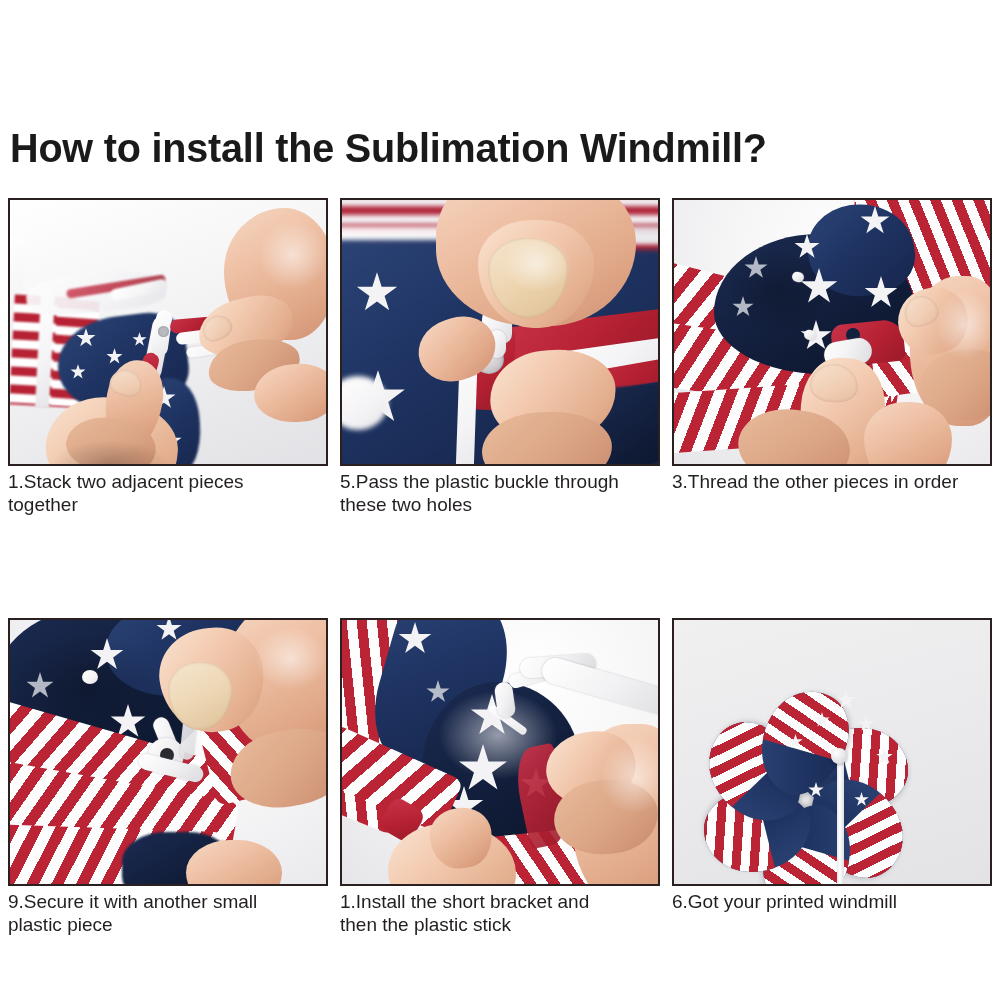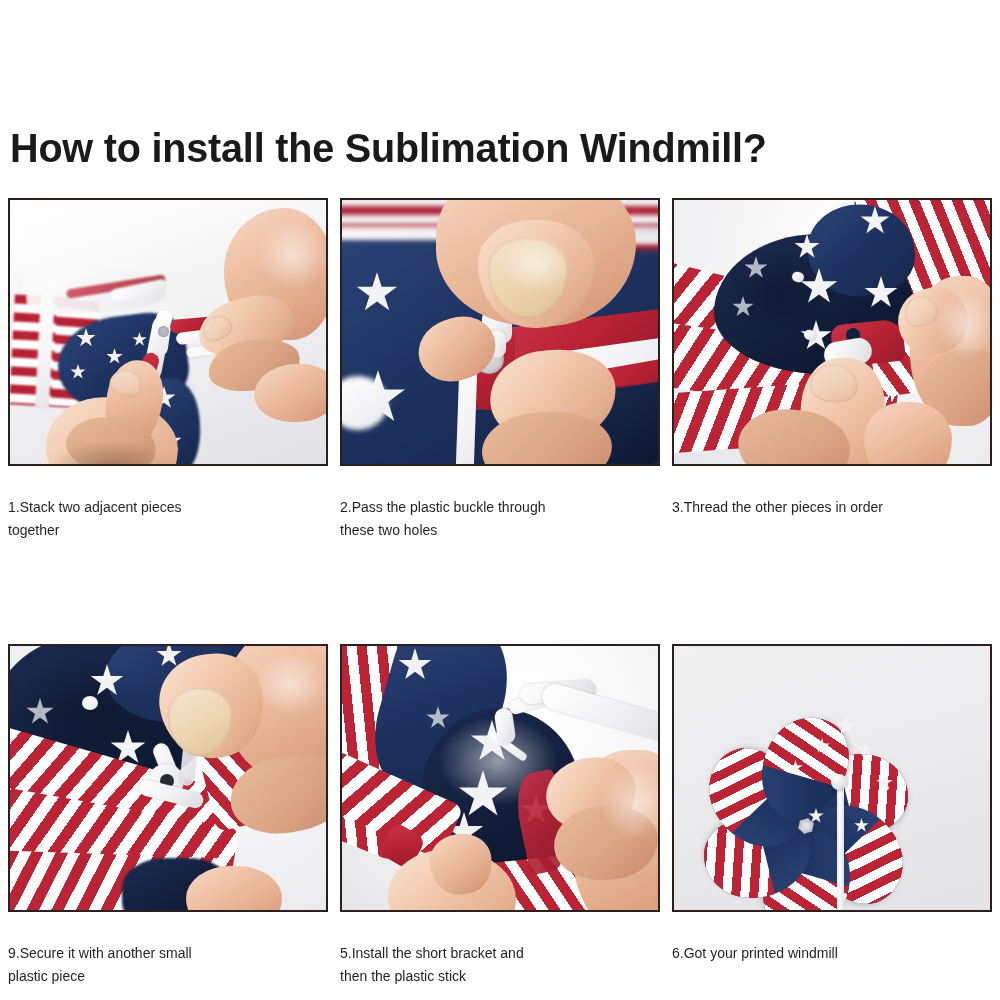--- a/index.html
+++ b/index.html
@@ -39,22 +39,22 @@
   .photo {
     position:relative;
     width:320px; height:268px;
     border:2px solid #2b2020;
     background:#f2f2f2;
     overflow:hidden;
   }
   .photo .scene { position:absolute; inset:0; }
 
   .caption {
-    margin-top:30px;
-    font-size:14px;
+    margin-top:4px;
+    font-size:19px;
     line-height:23px;
     color:#231f20;
     width:330px;
     white-space:pre-line;
     text-indent:0;
   }
 
   
   .bg-sheet {
     position:absolute; inset:0;
@@ -268,21 +268,21 @@
           <div class="skin" style="left:94px;top:-34px;width:200px;height:160px;border-radius:40% 50% 46% 50%/46% 50% 54% 50%;"></div>
           <div class="skin l" style="left:136px;top:20px;width:116px;height:108px;border-radius:46% 46% 48% 48%/40% 40% 60% 60%;"></div>
           <div class="nail" style="left:146px;top:38px;width:80px;height:80px;background:linear-gradient(150deg,#f6e6cf 0%,#ecd3ad 55%,#ddbf95 100%);border-radius:48% 48% 50% 50%/38% 38% 62% 62%;"></div>
 
           <div class="skin l" style="left:148px;top:150px;width:126px;height:92px;border-radius:44% 50% 46% 46%/52% 46% 54% 48%;transform:rotate(-6deg);"></div>
           <div class="skin d" style="left:140px;top:212px;width:130px;height:76px;border-radius:44% 48% 46% 46%/50% 48% 52% 50%;transform:rotate(-3deg);"></div>
           <div class="skin" style="left:76px;top:118px;width:78px;height:62px;border-radius:46% 46% 46% 46%/50% 50% 50% 50%;transform:rotate(-18deg);"></div>
           <div class="hl" style="left:160px;top:36px;width:70px;height:56px;"></div>
         </div>
       </div>
-      <div class="caption">2.Pass the plastic buckle through
+      <div class="caption">5.Pass the plastic buckle through
   these two holes</div>
     </div>
 
     <div class="cell">
       <div class="photo">
         <div class="scene">
           <div class="bg-soft"></div>
 
           <div class="stripes-d" style="left:-20px;top:88px;width:230px;height:70px;transform:rotate(14deg);border-radius:10px;"></div>
           <div class="stripes-d" style="left:-24px;top:138px;width:250px;height:64px;transform:rotate(8deg);border-radius:10px;"></div>
@@ -396,21 +396,21 @@
 
           <div class="skin" style="left:230px;top:104px;width:120px;height:186px;border-radius:48% 42% 42% 48%/42% 50% 52% 48%;"></div>
           <div class="skin l" style="left:204px;top:112px;width:90px;height:72px;border-radius:48% 46% 44% 48%/50% 48% 52% 50%;transform:rotate(-10deg);"></div>
           <div class="skin d" style="left:212px;top:160px;width:104px;height:74px;border-radius:46% 46% 46% 48%/52% 48% 52% 48%;transform:rotate(-4deg);"></div>
 
           <div class="skin l" style="left:46px;top:204px;width:128px;height:94px;border-radius:46% 48% 42% 42%/52% 50% 48% 48%;transform:rotate(4deg);"></div>
           <div class="skin" style="left:88px;top:188px;width:62px;height:60px;border-radius:48% 48% 42% 42%/44% 44% 56% 56%;transform:rotate(-8deg);"></div>
           <div class="hl" style="left:258px;top:118px;width:70px;height:76px;"></div>
         </div>
       </div>
-      <div class="caption">5.Install the short bracket and
+      <div class="caption">1.Install the short bracket and
   then the plastic stick</div>
     </div>
 
     <div class="cell">
       <div class="photo">
         <div class="scene" style="background:linear-gradient(165deg,#f0f0f1 0%,#eaeaec 50%,#e3e3e6 100%);">
           <div class="pw">
             <div class="blade" style="transform:rotate(0deg);">
                 <div class="bnavy"></div>
                 <div class="bstripe"></div>

